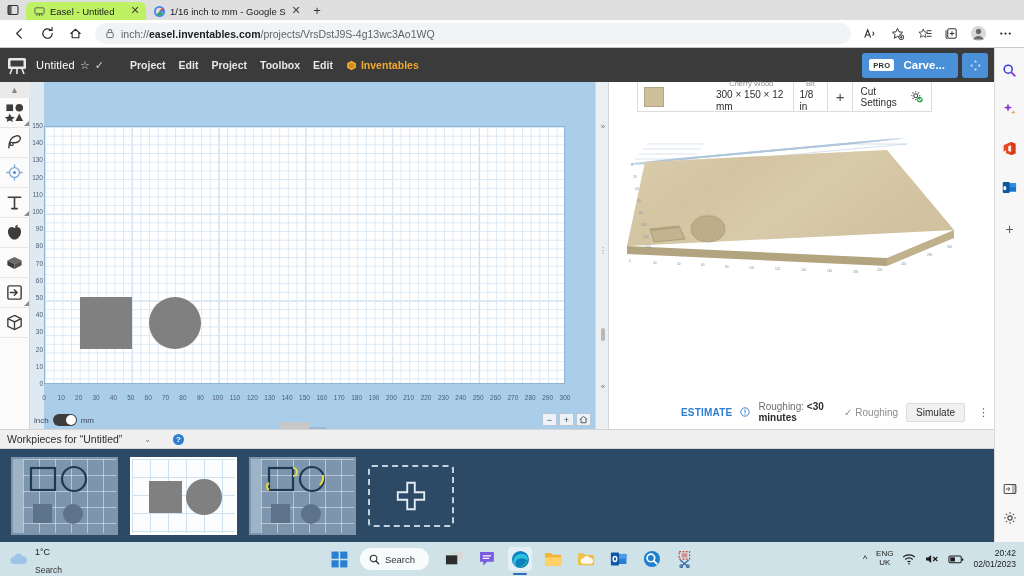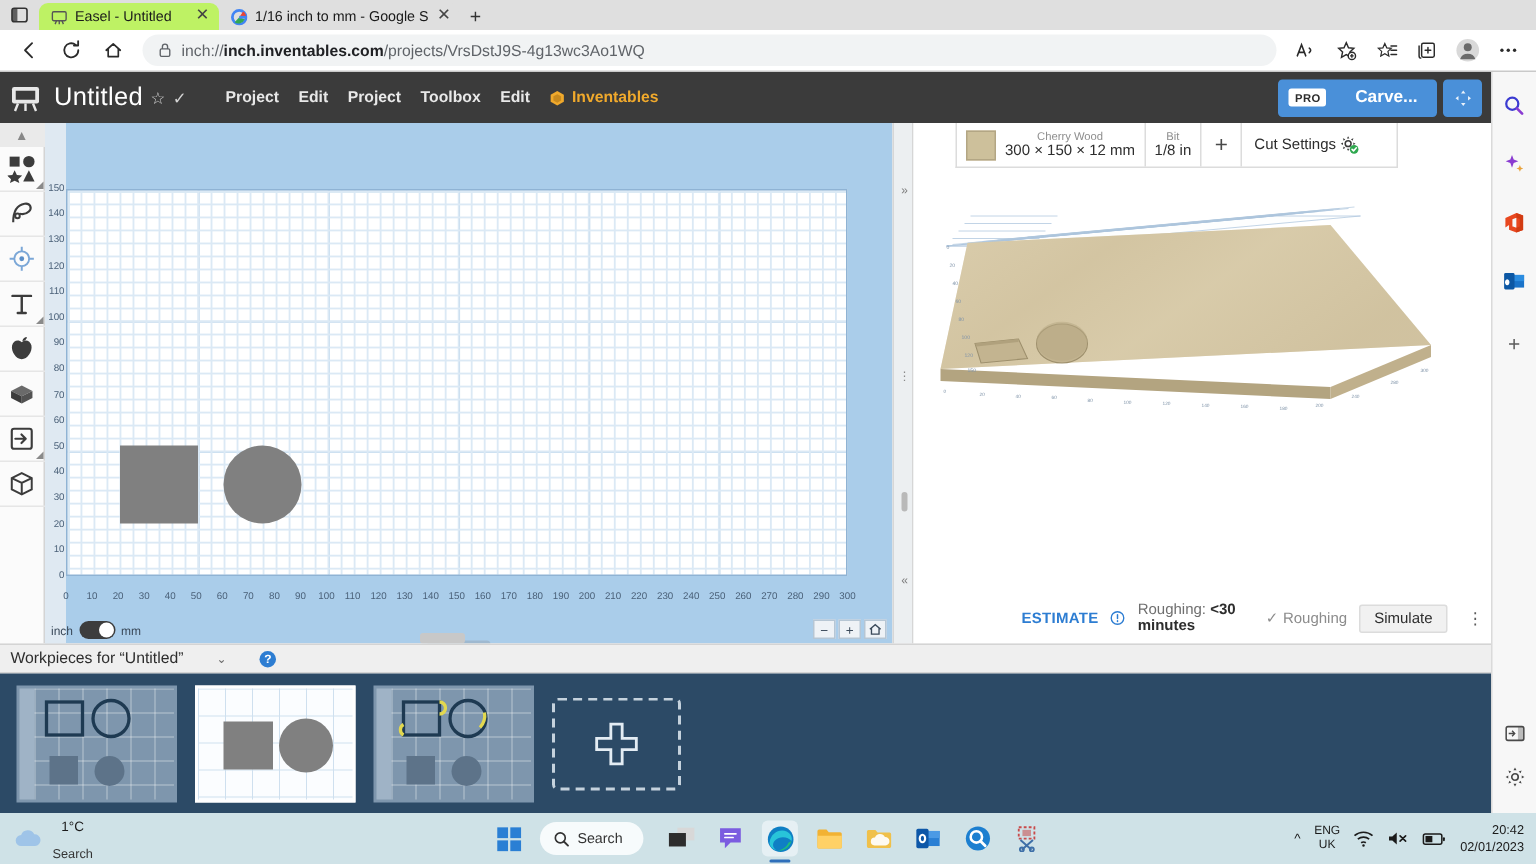--- a/index.html
+++ b/index.html
@@ -47,29 +47,29 @@
   .omnibox-url b { color: #202124; font-weight: 700; }
   .tb-icon { width: 25px; height: 24px; display:flex; align-items:center; justify-content:center; color:#2b2b2b;}
   .browser-underline { position: absolute; top: 47px; left: 0; width: 1024px; height: 1px; background: #c9c9c9; }
 
   
   .easel-header {
     position: absolute; top: 48px; left: 0; width: 994px; height: 34px;
     background: #3b3b3b; display: flex; align-items: center; padding: 0 6px;
   }
   .easel-logo { width: 22px; height: 20px; margin-right: 8px; display:flex; align-items:center; justify-content:center;}
-  .project-title { color: #fff; font-size: 17px; font-weight: 400; letter-spacing: .2px; }
+  .project-title { color: #fff; font-size: 11px; font-weight: 400; letter-spacing: .2px; }
   .title-ico { color: #d5d5d5; font-size: 11px; margin-left: 5px; }
   .menu-bar { display: flex; align-items: center; gap: 13px; margin-left: 26px; }
   .menu-item { color: #e8e8e8; font-size: 10.5px; font-weight: 700; }
   .menu-item.brand { color: #f0a92c; display:flex; align-items:center; gap:4px;}
   .header-right { margin-left: auto; display: flex; align-items: center; gap: 4px; }
   .carve-btn {
     background: #4a90d9; color: #fff; height: 25px; border-radius: 3px;
-    display: flex; align-items: center; gap: 19px; padding: 0 13px 0 7px; font-size: 11.5px; font-weight: 700;
+    display: flex; align-items: center; gap: 9px; padding: 0 13px 0 7px; font-size: 11.5px; font-weight: 700;
   }
   .pro-badge { background:#fff; color:#2d2d2d; font-size:7.5px; font-weight:700; padding:1.5px 4px; border-radius:2px; letter-spacing:.3px;}
   .dpad-btn { background:#4a90d9; width:26px; height:25px; border-radius:3px; display:flex; align-items:center; justify-content:center;}
 
   
   .tool-rail {
     position: absolute; top: 82px; left: 0; width: 30px; height: 347px;
     background: #fbfbfb; border-right: 1px solid #d4d4d4;
     display: flex; flex-direction: column; align-items: center;
   }
@@ -117,21 +117,21 @@
     position:absolute; top:82px; left:595px; width:14px; height:347px;
     background:#eceff1; border-left:1px solid #d6d6d6; border-right:1px solid #d6d6d6;
   }
   .div-chev { position:absolute; left:0; width:14px; text-align:center; font-size:8px; color:#7b7b7b; }
   .div-grip { position:absolute; left:5px; top:246px; width:4px; height:13px; background:#b9b9b9; border-radius:2px;}
   .div-handle { position:absolute; left:3px; top:167px; width:8px; height:15px; color:#8a8a8a; font-size:8px; line-height:4px; text-align:center;}
 
   
   .preview-panel { position:absolute; top:82px; left:609px; width:385px; height:347px; background:#fff; }
   .mat-bar { position:absolute; top:0; left:28px; width:295px; height:30px; display:flex; align-items:stretch; border:1px solid #dcdcdc; border-top:none; }
-  .mat-cell { display:flex; align-items:center; justify-content:flex-start; padding:0 6px; }
+  .mat-cell { display:flex; align-items:center; justify-content:flex-start; padding:0 6px;gap:46px; }
   .mat-swatch { width:20px; height:20px; background:#cdc09b; border:1px solid #b3a684; margin-right:6px; flex:0 0 20px;}
   .mat-stack { display:flex; flex-direction:column; align-items:center; justify-content:center; line-height:1.25;}
   .mat-label { font-size:7.5px; color:#8e8e8e; }
   .mat-value { font-size:10px; color:#2d2d2d; }
   .mat-sep { width:1px; background:#dcdcdc; }
   .plus-cell { width:26px; display:flex; align-items:center; justify-content:center; font-size:15px; color:#4a4a4a;}
   .cut-settings { display:flex; align-items:center; gap:2px; font-size:10px; color:#2d2d2d; padding:0 8px;}
 
   .preview3d { position:absolute; top:40px; left:0; width:385px; height:300px; }
 
@@ -173,21 +173,21 @@
   }
   .wp-add { width:86px; height:62px; border:2px dashed #c5d2dd; border-radius:4px; display:flex; align-items:center; justify-content:center; color:#cfdae4; }
 
   
   .edge-sidebar { position:absolute; top:48px; left:994px; width:30px; height:494px; background:#f7f7f7; border-left:1px solid #dadada; display:flex; flex-direction:column; align-items:center; }
   .sb-icon { width:30px; height:29px; display:flex; align-items:center; justify-content:center; }
 
   
   .taskbar { position:absolute; top:542px; left:0; width:1024px; height:34px; background:#cfe2e7; display:flex; align-items:center; }
   .tb-weather { display:flex; align-items:center; gap:6px; padding-left:9px; width:150px; }
-  .tb-weather-txt { line-height:1.15;text-align:center; }
+  .tb-weather-txt { line-height:1.15; }
   .tb-weather-temp { font-size:9px; color:#1b1b1b; }
   .tb-weather-cond { font-size:8.5px; color:#333; }
   .tb-center { position:absolute; left:50%; transform:translateX(-50%); display:flex; align-items:center; gap:9px; }
   .tb-app { width:24px; height:24px; display:flex; align-items:center; justify-content:center; position:relative; }
   .tb-app.active::after { content:''; position:absolute; bottom:-4px; left:50%; transform:translateX(-50%); width:14px; height:2.5px; border-radius:2px; background:#2f6fba; }
   .tb-app.active { background:#e6f0f4; border-radius:4px; }
   .tb-search { height:22px; background:#f7fbfc; border-radius:12px; display:flex; align-items:center; gap:5px; padding:0 14px 0 9px; font-size:9.5px; color:#333; margin-right:4px; }
   .tb-tray { margin-left:auto; display:flex; align-items:center; gap:9px; padding-right:8px; }
   .tray-lang { text-align:center; line-height:1.1; font-size:8px; color:#1b1b1b;}
   .tray-clock { text-align:right; line-height:1.25; font-size:8.5px; color:#1b1b1b;}
@@ -248,21 +248,21 @@
           <path d="M3 8 L8 3.5 L13 8 M4.4 7 V12.5 H11.6 V7" fill="none" stroke="#2b2b2b" stroke-width="1.2" stroke-linecap="round" stroke-linejoin="round"></path>
         </svg>
     </div>
     <div class="omnibox">
       <span>
         <svg width="10" height="11" viewBox="0 0 11 12">
             <rect x="2" y="5" width="7" height="5.5" rx="1" fill="none" stroke="#5f6368" stroke-width="1"></rect>
             <path d="M3.6 5 V3.4 a1.9 1.9 0 0 1 3.8 0 V5" fill="none" stroke="#5f6368" stroke-width="1"></path>
           </svg>
       </span>
-      <span class="omnibox-url"><span>inch://</span><b>inch.inventables.com</b><span>/projects/VrsDstJ9S-4g13wc3Ao1WQ</span></span>
+      <span class="omnibox-url"><span>inch://</span><b>easel.inventables.com</b><span>/projects/VrsDstJ9S-4g13wc3Ao1WQ</span></span>
     </div>
     <div class="tb-icon">
       <svg width="15" height="15" viewBox="0 0 16 16">
           <path d="M2 12 L5 4 L8 12 M3 9.5 H7" fill="none" stroke="#2b2b2b" stroke-width="1.1" stroke-linecap="round"></path>
           <path d="M10.5 6.5 q2 1.5 0 3.2" fill="none" stroke="#2b2b2b" stroke-width="1.1" stroke-linecap="round"></path>
         </svg>
     </div>
     <div class="tb-icon">
       <svg width="15" height="15" viewBox="0 0 16 16">
           <path d="M8 2.6 L9.6 6.2 L13.4 6.6 L10.6 9.2 L11.4 13 L8 11.1 L4.6 13 L5.4 9.2 L2.6 6.6 L6.4 6.2 Z" fill="none" stroke="#2b2b2b" stroke-width="1"></path>

